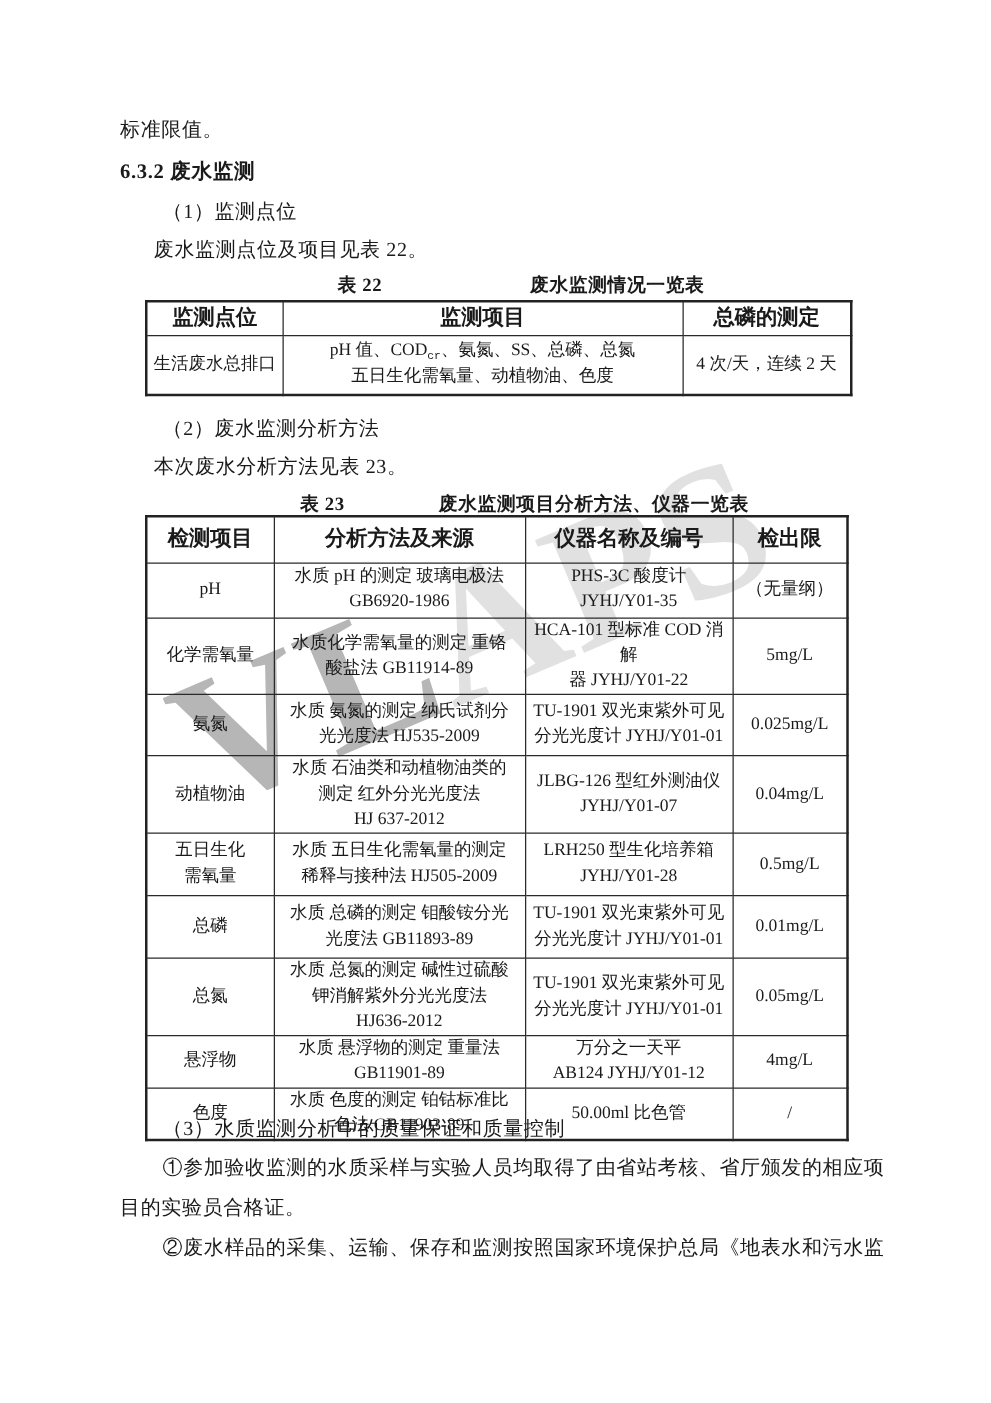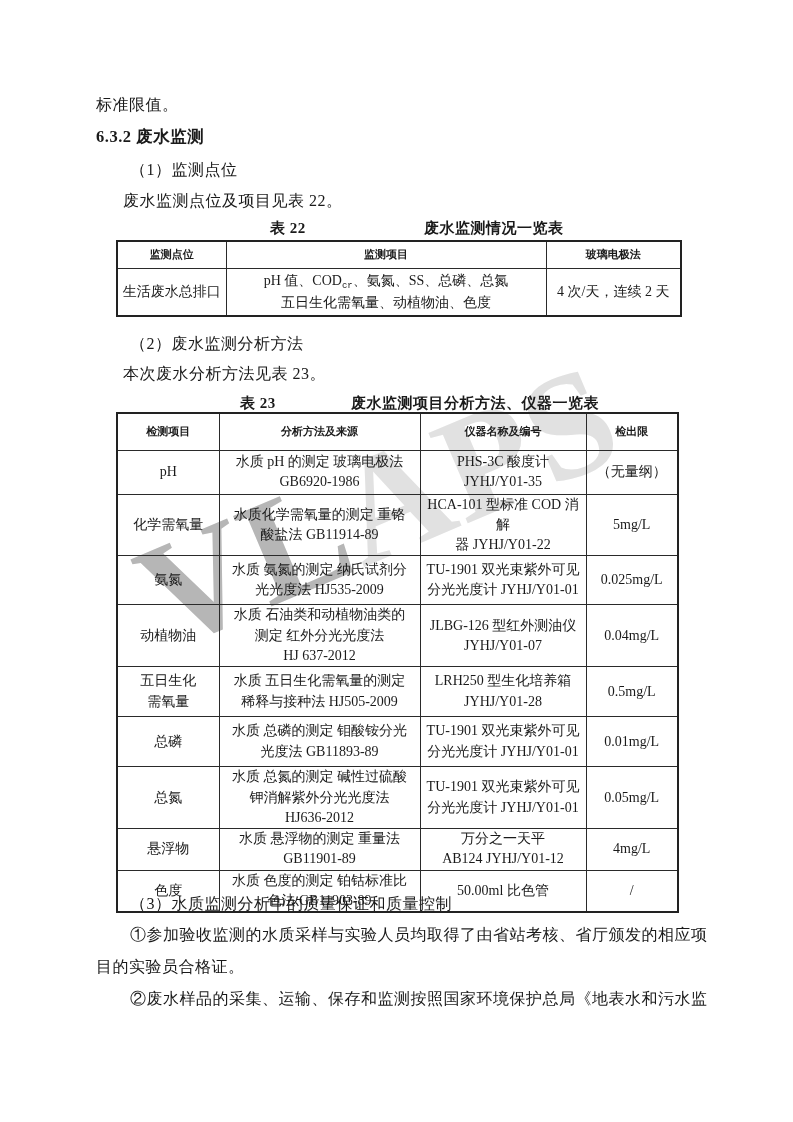--- a/index.html
+++ b/index.html
@@ -37,21 +37,21 @@
   .doc-table{position:absolute;}
   .doc-table td,.doc-table th{
     border:1px solid #2a2a2a;
     text-align:center;
     vertical-align:middle;
     padding:0 2px;
     white-space:pre-line;
     line-height:1.45;
   }
   .doc-table{border:2px solid #222;}
-  .t-head{font-size:11px;font-weight:700;}
+  .t-head{font-size:17px;font-weight:700;}
   .t-cell{font-size:14px;font-weight:400;}
   sub.cod-sub{font-size:9px;vertical-align:-3px;font-family:Liberation Mono, monospace;}
 
   .page-number{font-size:12.5px;}
 </style>
 </head>
 <body>
 
 <div class="page">
 
@@ -70,21 +70,21 @@
   <table class="doc-table" style="left:116px;top:240px;width:564px;">
     <colgroup>
         <col style="width:109px">
         <col style="width:320px">
         <col style="width:135px">
       </colgroup>
     <tbody>
         <tr style="height:27px;">
       <th class="t-head">监测点位</th>
       <th class="t-head">监测项目</th>
-      <th class="t-head">玻璃电极法</th>
+      <th class="t-head">总磷的测定</th>
     </tr>
     <tr style="height:48px;margin-top:28px;">
       <td class="t-cell">生活废水总排口</td>
       <td class="t-cell"><span>pH 值、COD</span><sub class="cod-sub">cr</sub><span>、氨氮、SS、总磷、总氮</span><br><span>五日生化需氧量、动植物油、色度</span></td>
       <td class="t-cell">4 次/天，连续 2 天</td>
     </tr>
   </tbody>
     </table>
 
   <div class="abs body-text" style="left:130px;top:334px;">（2）废水监测分析方法</div>

